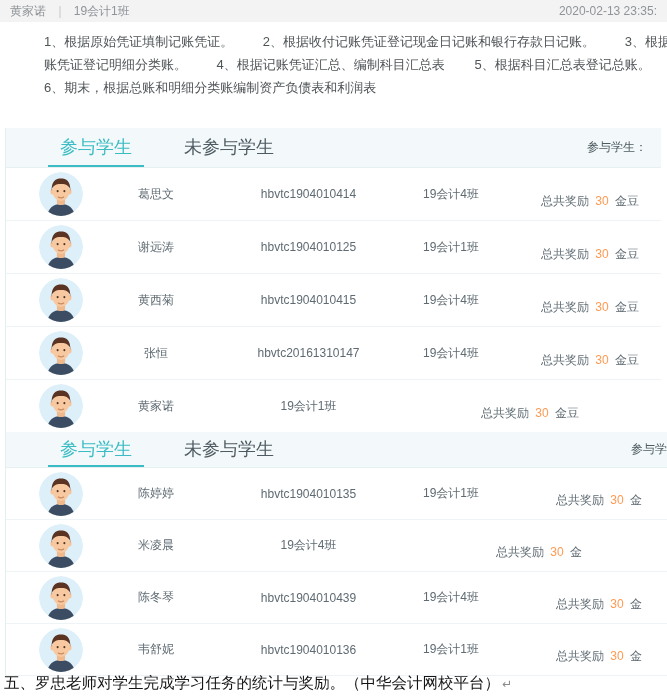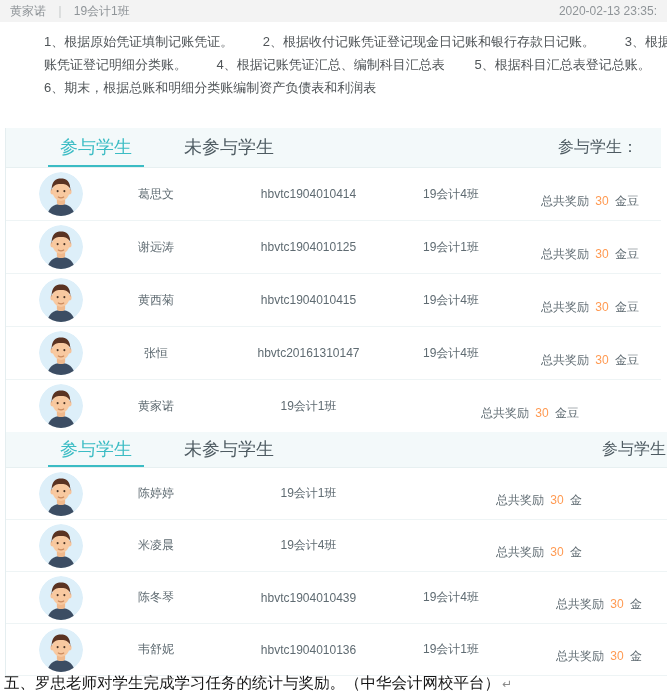--- a/index.html
+++ b/index.html
@@ -42,23 +42,23 @@
   .card2 .tabbar{height:36px;}
   .tab{
     font-size:18px;color:#4e5b62;
     display:flex;align-items:center;
     margin-left:38px;padding:0 2px;cursor:pointer;
     border-bottom:2px solid transparent;box-sizing:border-box;
   }
   .tab:first-child{margin-left:42px;}
   .tab.active{color:#3bbcc4;border-bottom:2px solid #3bbcc4;padding:0 12px;}
   .tab-right{
-    position:absolute;right:23px;top:0;bottom:0;
+    position:absolute;right:14px;top:0;bottom:0;
     display:flex;align-items:center;
-    font-size:16px;color:#4e5b62;
+    font-size:12px;color:#4e5b62;
   }
   
   .row{
     display:grid;grid-template-columns:110px 80px 225px 60px 1fr;
     align-items:center;height:52px;
     border-bottom:1px solid #eef4f5;
     font-size:12px;color:#5f6b72;
   }
   .card2 .row{height:51px;}
   .cell{text-align:center;}
@@ -276,20 +276,21 @@
           <ellipse cx="33.3" cy="21.5" rx="2.2" ry="3" fill="#f6c39a"></ellipse>
           <ellipse cx="24" cy="20.5" rx="9.3" ry="11" fill="#f8c9a0"></ellipse>
           <path d="M13.8 21 C13.3 9.5 18.5 7 24 7 C29.5 7 34.7 9.5 34.2 21 L33.6 17.5 C30.5 13.5 27.5 13.2 24 13.2 C20.5 13.2 17.5 13.5 14.4 17.5 Z" fill="#5a3322"></path>
           <ellipse cx="20.3" cy="20.8" rx="1.1" ry="1.3" fill="#4a3526"></ellipse>
           <ellipse cx="27.7" cy="20.8" rx="1.1" ry="1.3" fill="#4a3526"></ellipse>
           <path d="M21 27.2 Q24 29.2 27 27.2" stroke="#c98a5e" stroke-width="1.2" fill="none" stroke-linecap="round"></path>
         </g>
       </svg>
     </div>
     <div class="cell">陈婷婷</div>
+    <div class="cell">hbvtc1904010135</div>
     <div class="cell">19会计1班</div>
     <div class="cell reward-cell">
       <span>总共奖励</span>
       <span class="reward-value">30</span>
       <span>金</span>
     </div>
   </div>
         <div class="row">
     <div class="cell avatar-cell">
       <svg viewBox="0 0 48 48" width="44" height="44" aria-hidden="true">

